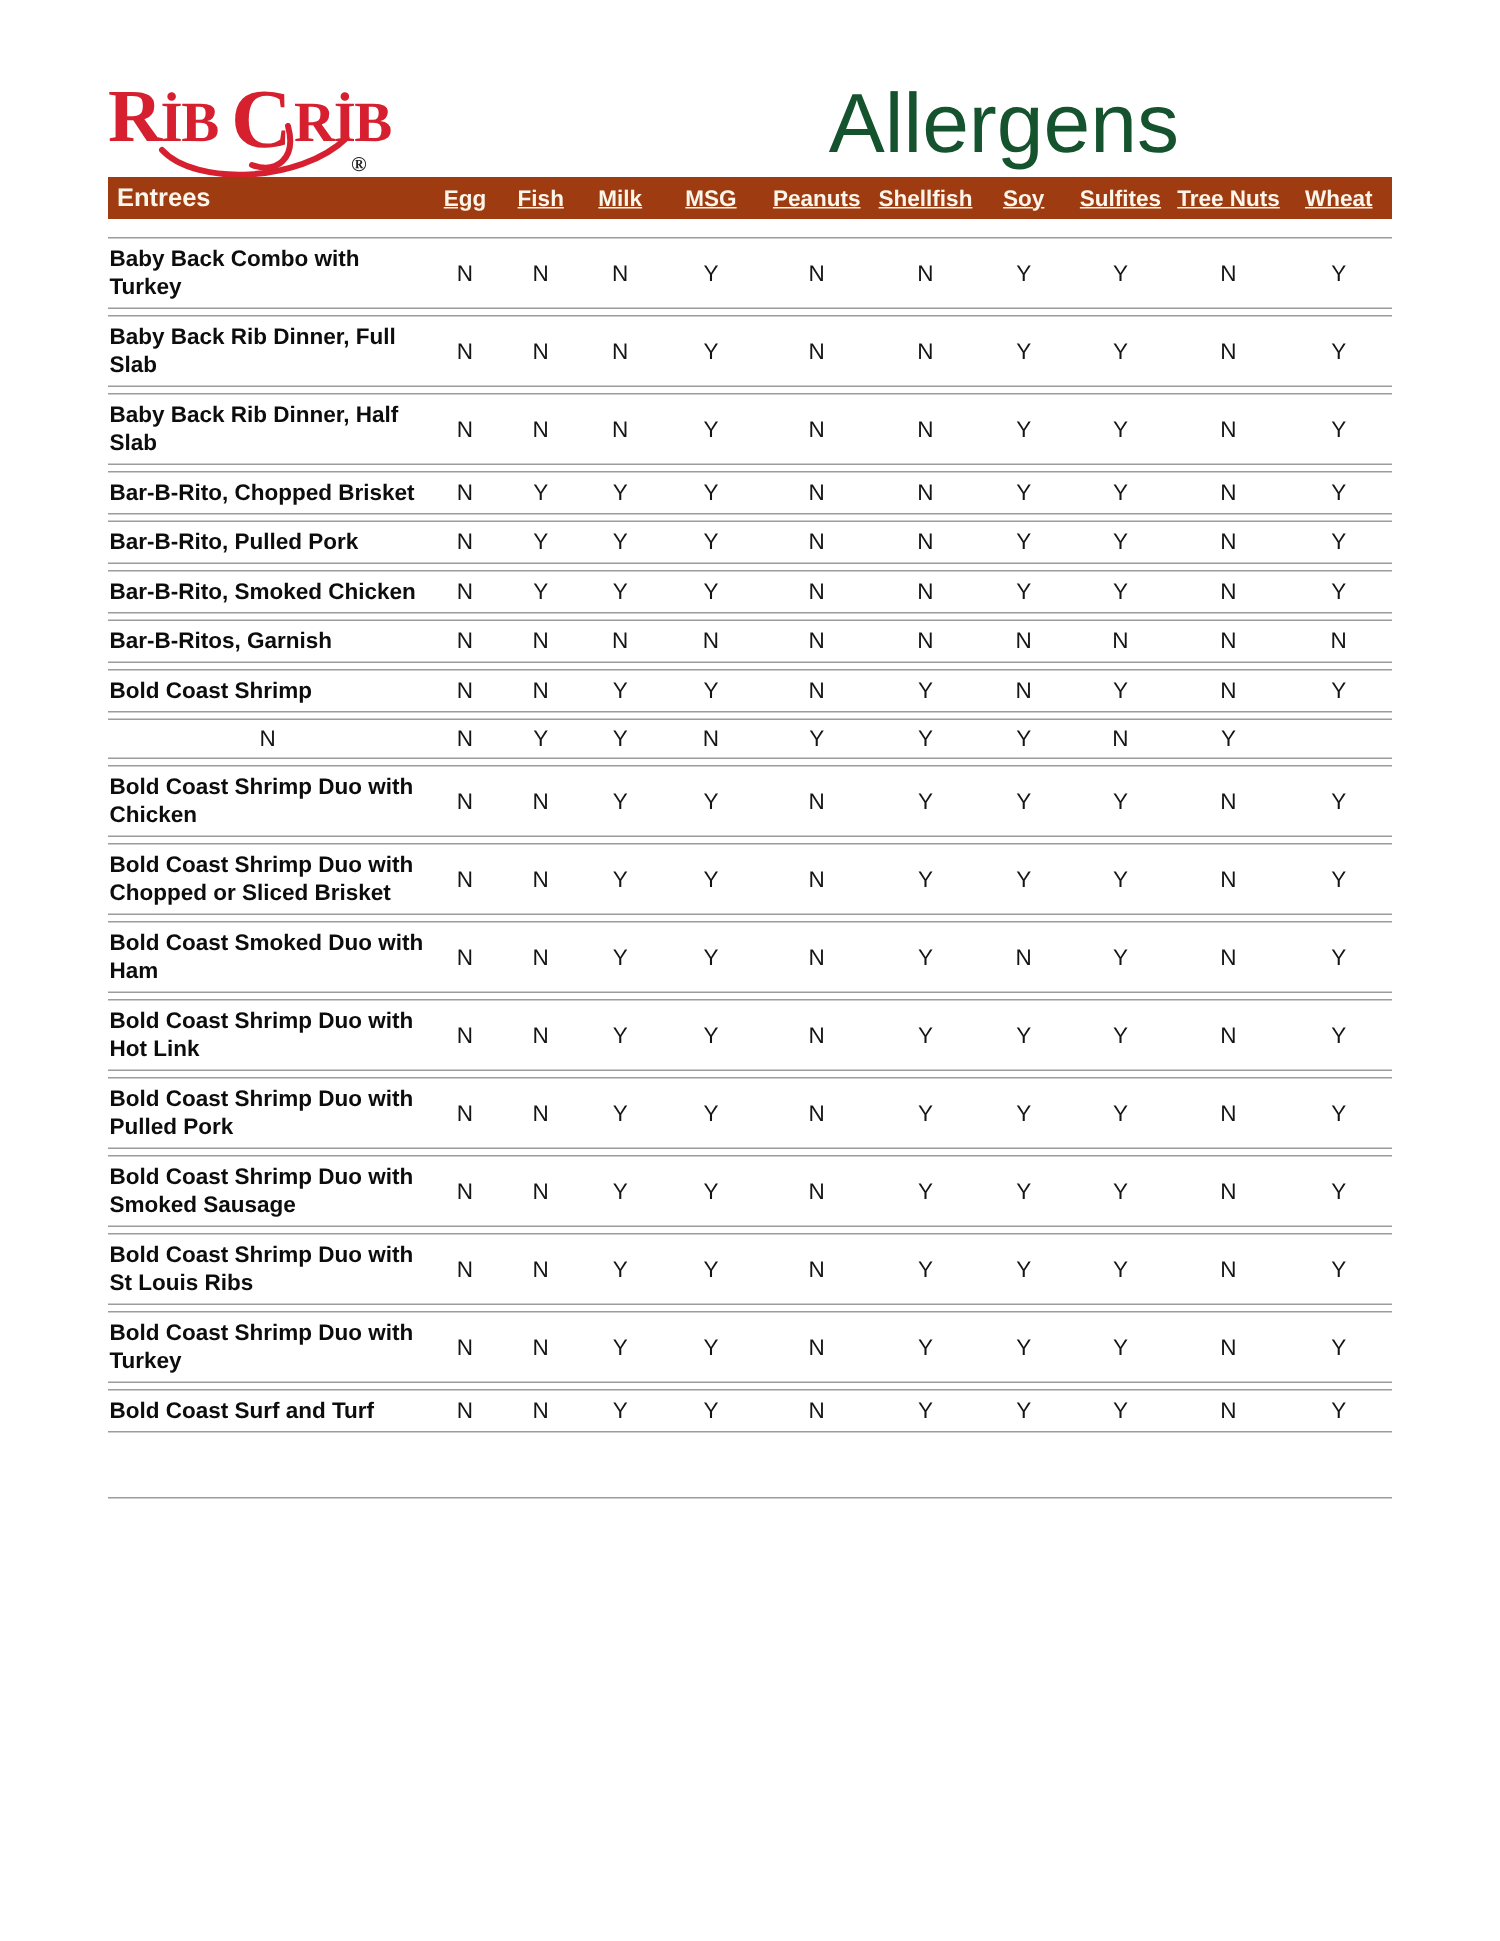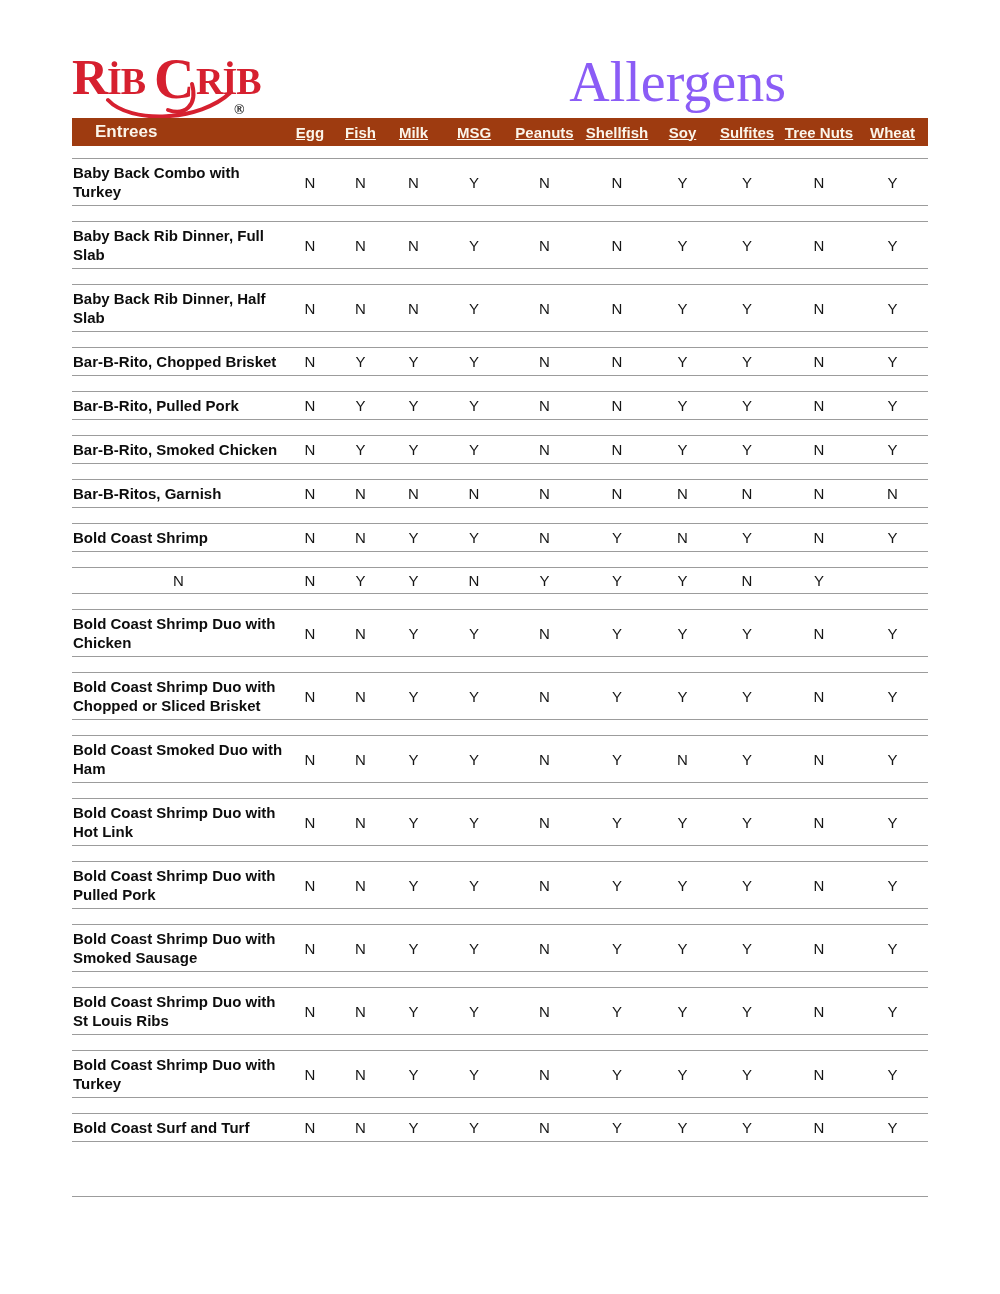--- a/index.html
+++ b/index.html
@@ -31,55 +31,54 @@
   .lg-big1 { font-size: 50px; }
   .lg-sm  { font-size: 38px; letter-spacing: -1px; }
   .lg-big2 { font-size: 56px; }
   .lg-reg { font-size: 14px; fill: #222 !important; font-family: "Liberation Sans", sans-serif; font-weight: normal; }
   .page-title {
     font-size: 56px;
     font-weight: 400;
     line-height: 1;
     margin-top: 14px;
     margin-right: 142px;
-    color: #8b5cf6;
+    color: #14532d;
     letter-spacing: 0;
-    font-family: Liberation Serif, serif;
   }
 
   
   .table-wrap { margin-top: 20px; }
   .grid {
     display: grid;
     grid-template-columns: 213px 50px 51px 55px 66px 75px 70px 61px 68px 76px 71px;
     align-items: center;
   }
   .thead {
     background: var(--bar-bg, #9E3B10);
     color: var(--bar-fg, #FBF5EA);
     height: 28px;
   }
   .thead .th-name {
     font-size: 17px;
     font-weight: bold;
-    padding-left: 23px;
+    padding-left: 6px;
   }
   .thead .th-val {
     font-size: 15px;
     font-weight: bold;
     text-align: center;
     white-space: nowrap;
     text-decoration: underline;
   }
   .tbody { margin-top: 12px; }
   .row {
     border-top: 1px solid #9c9c9c;
     border-bottom: 1px solid #9c9c9c;
     padding: 4px 0;
-    margin-bottom: 15px;
+    margin-bottom: 4px;
     min-height: 27px;
   }
   .cell-name {
     font-size: 15px;
     font-weight: bold;
     line-height: 19px;
     padding-left: 1px;
     color: #0d0d0d;
   }
   .cell-val {

